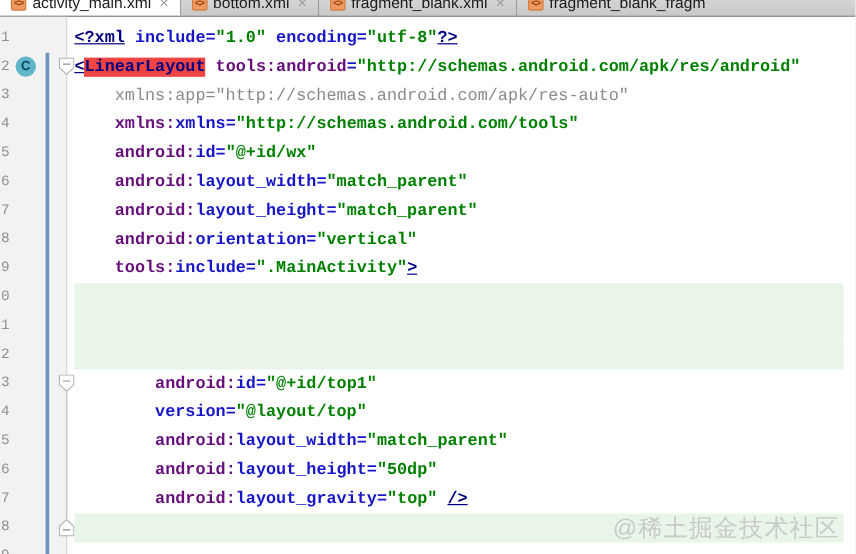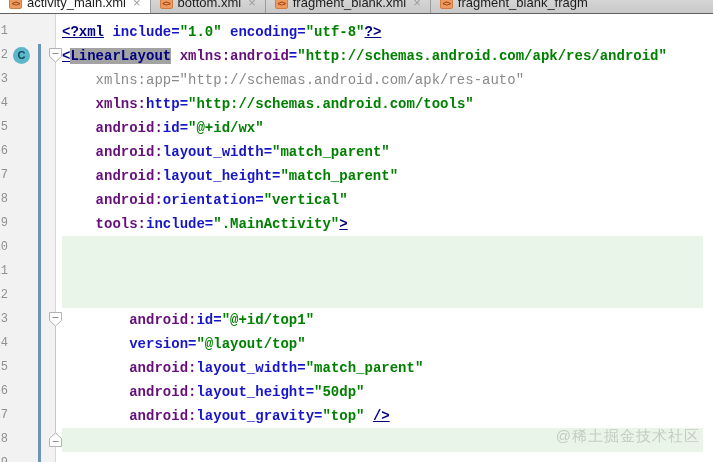--- a/index.html
+++ b/index.html
@@ -31,27 +31,27 @@
          text-align:center;}
   .fold{position:absolute;right:-7px;top:4px;width:13px;height:15px;z-index:3;}
   .change-bar{position:absolute;left:38px;top:30px;width:3px;height:418px;background:#6E93B9;}
   .fold-connector{position:absolute;left:55px;top:313px;width:1px;height:105px;background:#c6c6c6;z-index:2;}
   .code{flex:1 1 auto;padding:6px 0 0 6px;position:relative;
         font:bold 14px/24px "Liberation Mono","DejaVu Sans Mono",monospace;color:#000;}
   .row{height:24px;line-height:24px;white-space:pre;}
   .row.hl{background-image:linear-gradient(#E9F5E9,#E9F5E9);background-repeat:no-repeat;
           background-size:calc(100% - 10px) 100%;background-position:0 0;}
   .seg-t{color:#000080;text-decoration:underline;}
-  .seg-ts{color:#000080;background:#a3a3a3;}
+  .seg-ts{color:#000080;background:#ef4444;}
   .seg-n{color:#660E7A;}
   .seg-a{color:#1616C8;}
   .seg-v{color:#008000;}
   .seg-g{color:#8A8A8A;font-weight:normal;}
   .seg-w{color:#000;}
-  .watermark{position:absolute;right:13px;top:413px;font-size:15px;color:#C6CCC3;
+  .watermark{position:absolute;right:13px;top:413px;font-size:20px;color:#C6CCC3;
              letter-spacing:1px;font-weight:normal;}
 </style>
 </head>
 <body>
 
 <div class="window">
   <div class="tabbar">
       <div class="tab active">
         <span class="tab-icon">&lt;&gt;</span>
         <span class="tab-label">activity_main.xml</span>
@@ -140,23 +140,23 @@
               <path d="M0.5 14.5 H12.5 V6.5 L6.5 1 L0.5 6.5 Z" fill="#fdfdfd" stroke="#b3b3b3"></path>
               <path d="M3.5 9.5 H9.5" stroke="#8f8f8f"></path>
             </svg></div>
         </div>
         <div class="g-row">
           <span class="lnum">19</span>
         </div>
       </div>
     <div class="code">
         <div class="row"><span class="seg-t">&lt;?xml</span><span class="seg-w"> </span><span class="seg-a">include</span><span class="seg-a">=</span><span class="seg-v">"1.0"</span><span class="seg-w"> </span><span class="seg-a">encoding</span><span class="seg-a">=</span><span class="seg-v">"utf-8"</span><span class="seg-t">?&gt;</span></div>
-        <div class="row"><span class="seg-t">&lt;</span><span class="seg-ts">LinearLayout</span><span class="seg-w"> </span><span class="seg-n">xmlns:android</span><span class="seg-a">=</span><span class="seg-v">"http://schemas.android.com/apk/res/android"</span></div>
+        <div class="row"><span class="seg-t">&lt;</span><span class="seg-ts">LinearLayout</span><span class="seg-w"> </span><span class="seg-n">tools:android</span><span class="seg-a">=</span><span class="seg-v">"http://schemas.android.com/apk/res/android"</span></div>
         <div class="row"><span class="seg-g">    xmlns:app="http://schemas.android.com/apk/res-auto"</span></div>
-        <div class="row"><span class="seg-w">    </span><span class="seg-n">xmlns:</span><span class="seg-a">http</span><span class="seg-a">=</span><span class="seg-v">"http://schemas.android.com/tools"</span></div>
+        <div class="row"><span class="seg-w">    </span><span class="seg-n">xmlns:</span><span class="seg-a">xmlns</span><span class="seg-a">=</span><span class="seg-v">"http://schemas.android.com/tools"</span></div>
         <div class="row"><span class="seg-w">    </span><span class="seg-n">android:</span><span class="seg-a">id</span><span class="seg-a">=</span><span class="seg-v">"@+id/wx"</span></div>
         <div class="row"><span class="seg-w">    </span><span class="seg-n">android:</span><span class="seg-a">layout_width</span><span class="seg-a">=</span><span class="seg-v">"match_parent"</span></div>
         <div class="row"><span class="seg-w">    </span><span class="seg-n">android:</span><span class="seg-a">layout_height</span><span class="seg-a">=</span><span class="seg-v">"match_parent"</span></div>
         <div class="row"><span class="seg-w">    </span><span class="seg-n">android:</span><span class="seg-a">orientation</span><span class="seg-a">=</span><span class="seg-v">"vertical"</span></div>
         <div class="row"><span class="seg-w">    </span><span class="seg-n">tools:</span><span class="seg-a">include</span><span class="seg-a">=</span><span class="seg-v">".MainActivity"</span><span class="seg-t">&gt;</span></div>
         <div class="row hl"></div>
         <div class="row hl"></div>
         <div class="row hl"></div>
         <div class="row"><span class="seg-w">        </span><span class="seg-n">android:</span><span class="seg-a">id</span><span class="seg-a">=</span><span class="seg-v">"@+id/top1"</span></div>
         <div class="row"><span class="seg-w">        </span><span class="seg-a">version</span><span class="seg-a">=</span><span class="seg-v">"@layout/top"</span></div>

